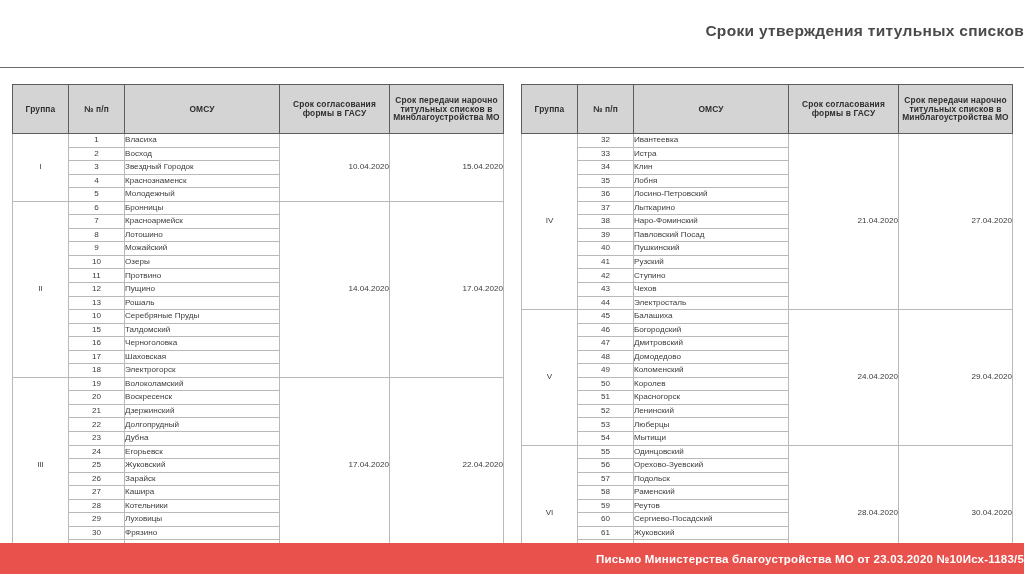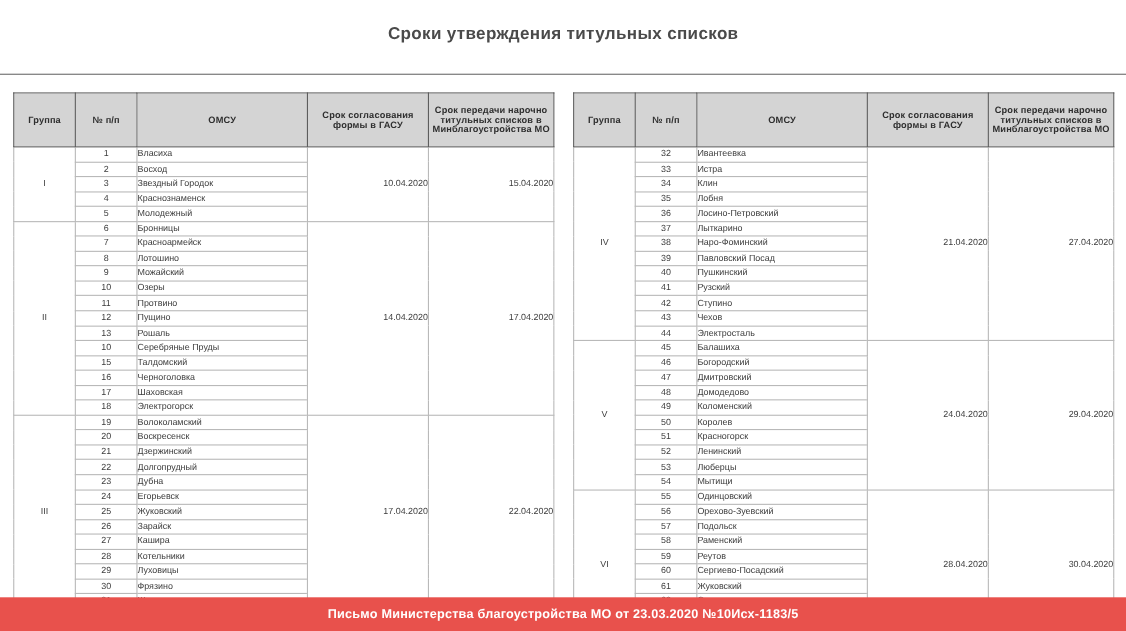--- a/index.html
+++ b/index.html
@@ -15,21 +15,21 @@
     overflow: hidden;
     position: relative;
   }
 
   
   .slide-title {
     position: absolute;
     left: 0;
     top: 22px;
     width: 1024px;
-    text-align: center;
+    text-align: right;
     font-size: 15.5px;
     font-weight: bold;
     letter-spacing: 0.3px;
     color: #4a4a4a;
   }
   .title-rule {
     position: absolute;
     left: 0;
     top: 67px;
     width: 1024px;
@@ -119,21 +119,21 @@
   
   .footer-bar {
     position: absolute;
     left: 0;
     bottom: 0;
     width: 1024px;
     height: 31px;
     background: #e8514c;
     display: flex;
     align-items: center;
-    justify-content: center;
+    justify-content: flex-end;
   }
   .footer-text {
     color: #ffffff;
     font-size: 11.5px;
     font-weight: bold;
     letter-spacing: 0.2px;
   }
 </style>
 </head>
 <body>

